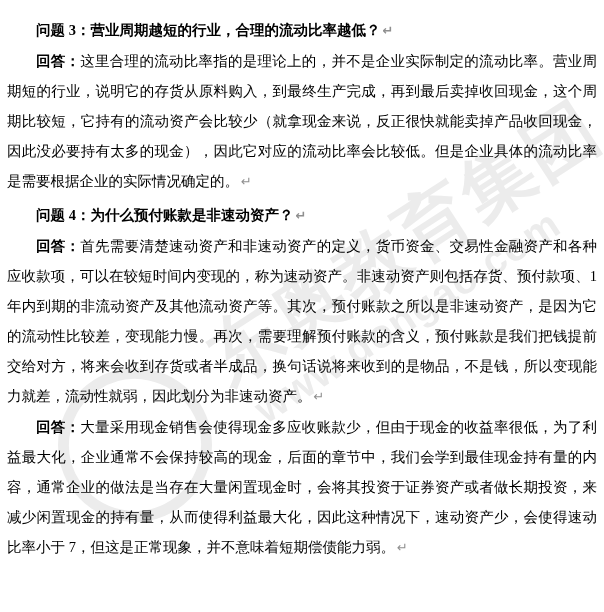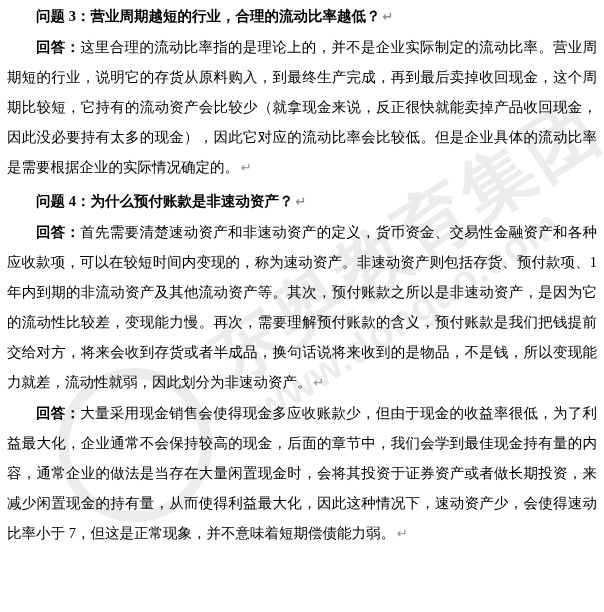--- a/index.html
+++ b/index.html
@@ -55,21 +55,21 @@
     letter-spacing: 1px;
     line-height: 44px;
     margin-top: 4px;
     margin-left: 10px;
     font-family: "Liberation Sans", "DejaVu Sans", sans-serif;
   }
   
   .content {
     position: absolute;
     inset: 0;
-    padding: 1px 7px 0 7px;
+    padding: 15px 7px 0 7px;
     z-index: 1;
     color: #000000;
     font-size: 14.5px;
   }
   .para {
     margin: 0;
     line-height: 30px;
     text-align: justify;
     text-indent: 2em;
     word-break: break-all;

